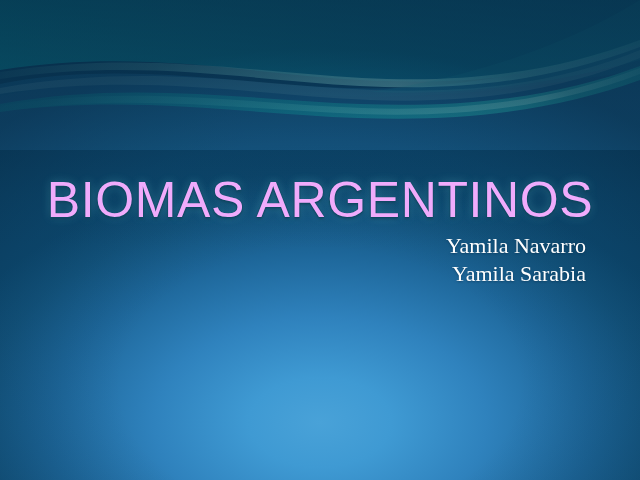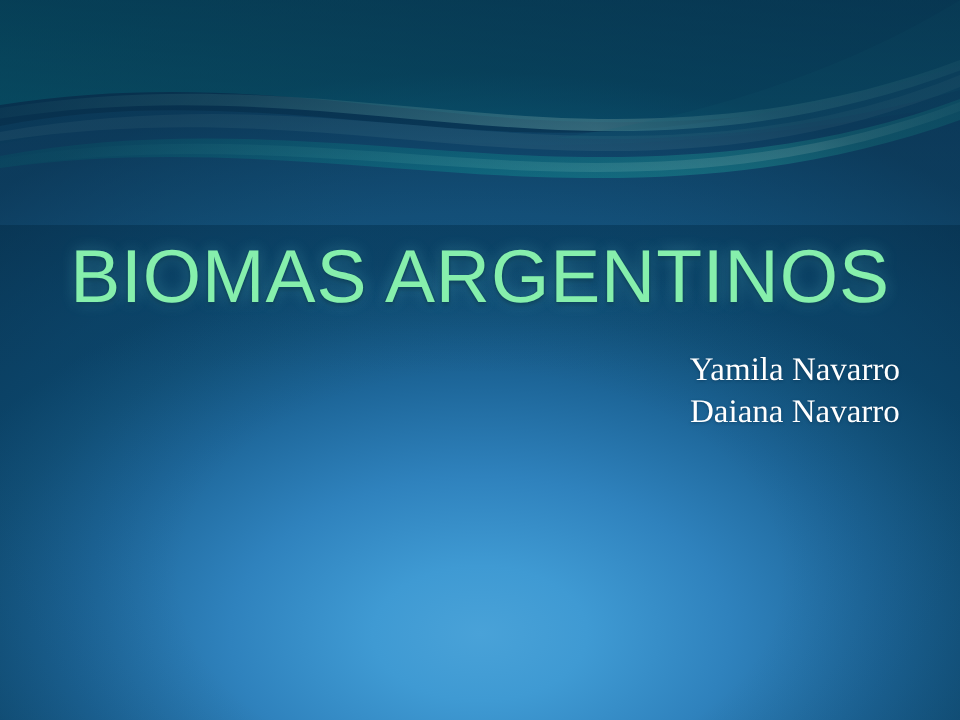--- a/index.html
+++ b/index.html
@@ -64,41 +64,41 @@
   
   .title-wrap {
     position: absolute;
     left: 0;
     right: 0;
     top: 158px;
     text-align: center;
   }
 
   .slide-title {
-    margin: 0;
+    margin: 16px;
     font-family: "Liberation Sans", sans-serif;
     font-size: 50px;
     font-weight: 400;
     letter-spacing: 0.6px;
     line-height: 1.06;
-    color: #86efac;
+    color: #f0abfc;
     text-shadow:
        0 1px 0 rgba(14,72,96,0.85),
        1px 0 0 rgba(14,72,96,0.55),
       -1px 0 0 rgba(14,72,96,0.55),
        0 2px 3px rgba(10,55,78,0.60),
        0 0 10px rgba(120,228,232,0.30);
     white-space: nowrap;
   }
 
   .subtitle-wrap {
     position: absolute;
-    right: 40px;
+    right: 54px;
     top: 232px;
-    text-align: center;
+    text-align: right;
   }
 
   .subtitle-line {
     font-family: "Liberation Serif", serif;
     font-size: 22px;
     font-weight: 400;
     line-height: 28px;
     color: #ffffff;
     text-shadow: 0 1px 2px rgba(8,48,78,0.55);
     white-space: nowrap;
@@ -174,16 +174,16 @@
 
   <div class="bg-topshade"></div>
   <div class="bg-vignette"></div>
 
   <div class="title-wrap">
     <h1 class="slide-title">BIOMAS ARGENTINOS</h1>
   </div>
 
   <div class="subtitle-wrap">
     <div class="subtitle-line">Yamila Navarro</div>
-    <div class="subtitle-line">Daiana Navarro</div>
+    <div class="subtitle-line">Yamila Sarabia</div>
   </div>
 
 </div>
 
 </body></html>

